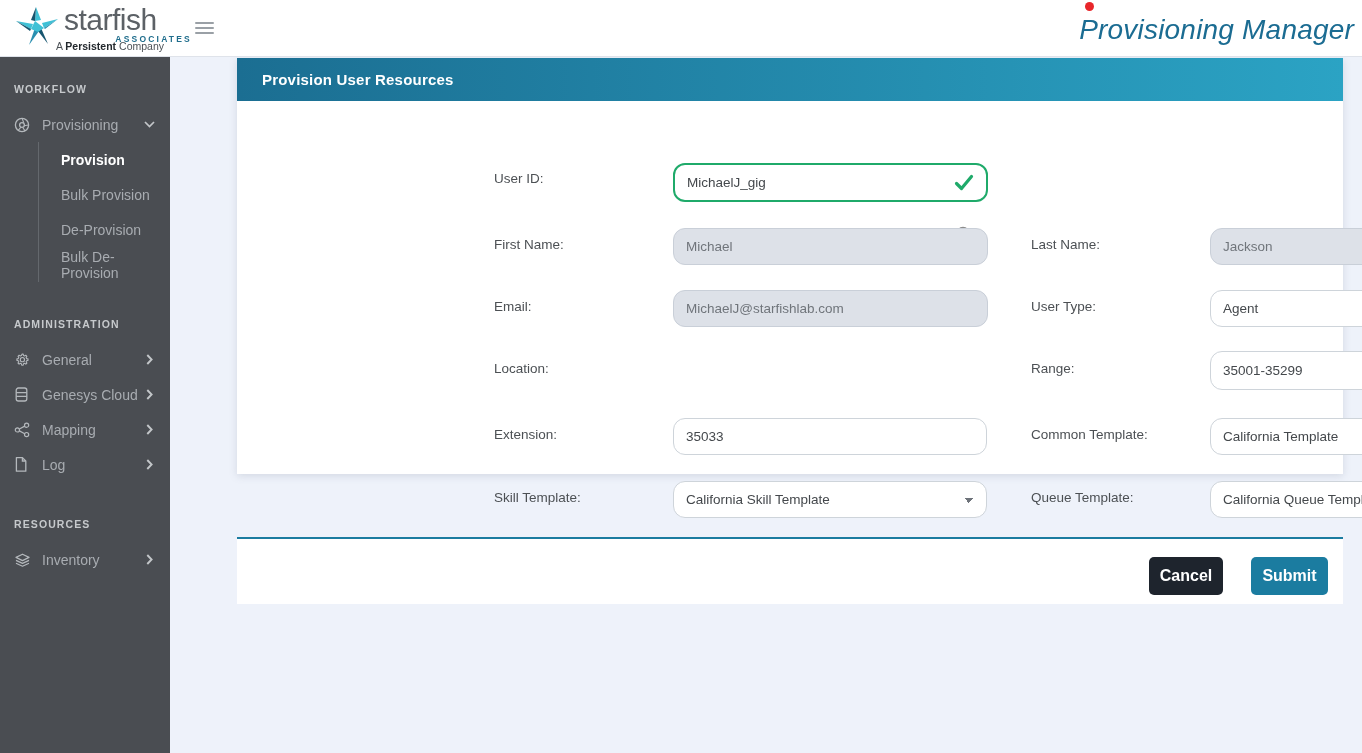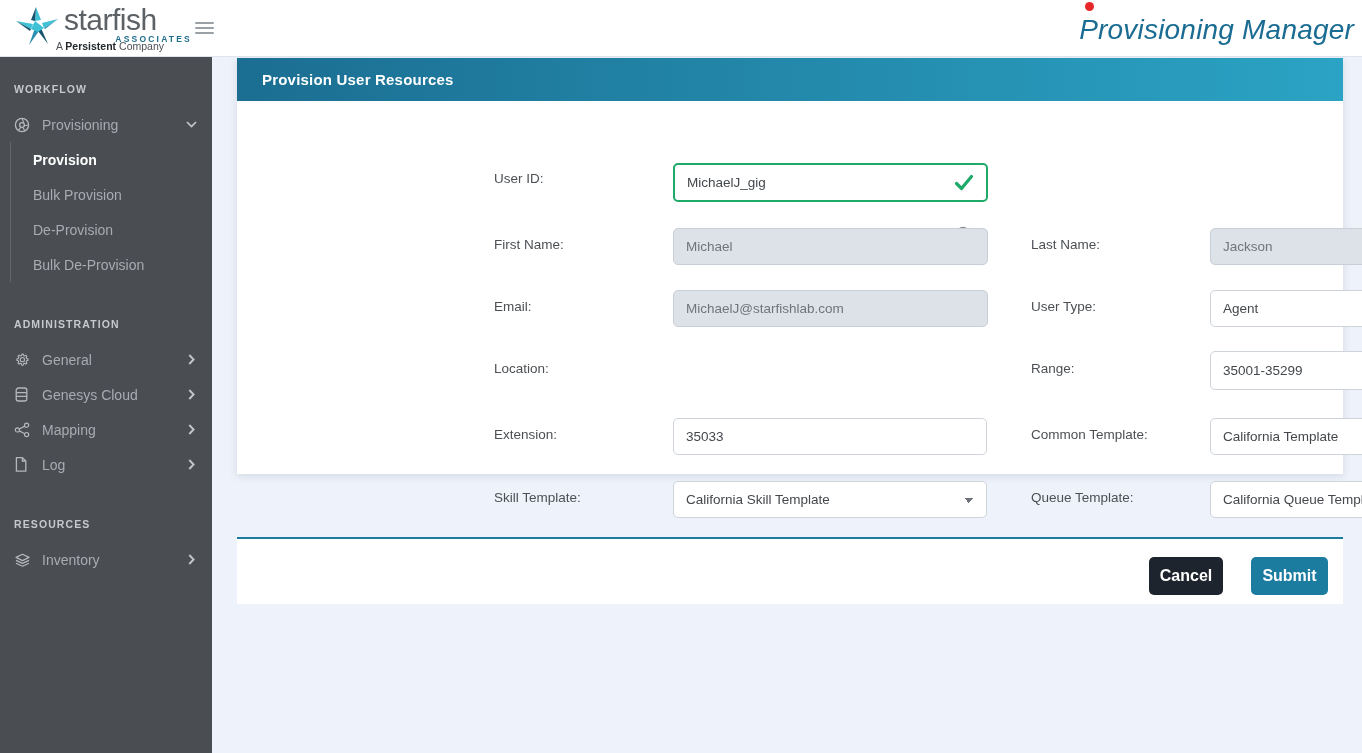--- a/index.html
+++ b/index.html
@@ -52,21 +52,21 @@
     font-size: 28px; color: #1b6c92; font-weight: 400;
     letter-spacing: 0.2px; white-space: nowrap; font-style: italic;
   }
   .red-dot {
     position: absolute; left: 1085px; top: 2px;
     width: 9px; height: 9px; border-radius: 50%; background: #e8262a;
   }
 
   
   .sidebar {
-    position: absolute; left: 0; top: 57px; width: 212px; height: 696px;
+    position: absolute; left: 0; top: 57px; width: 170px; height: 696px;
     background: #4a4d52; overflow: hidden;
   }
   .side-section {
     font-size: 10.5px; font-weight: bold; color: #c6c9cc;
     letter-spacing: 1.1px; padding: 0 0 0 14px;
   }
   .sec-workflow { margin-top: 26px; }
   .sec-admin { margin-top: 36px; }
   .sec-res { margin-top: 36px; }
 
@@ -78,21 +78,21 @@
   .nav-item .nav-icon {
     width: 22px; height: 18px; display: flex; align-items: center;
     justify-content: flex-start; flex: 0 0 22px;
   }
   .nav-item .nav-label { margin-left: 6px; flex: 1; }
   .chev {
     width: 14px; margin-right: 14px; display: flex;
     align-items: center; justify-content: center; color: #c3c6c9;
   }
   .nav-sub-wrap {
-    position: relative; margin-left: 10px;
+    position: relative; margin-left: 38px;
     border-left: 1px solid #64686d; padding-left: 0;
   }
   .nav-sub {
     height: 35px; display: flex; align-items: center;
     padding-left: 22px; font-size: 14px; color: #a8acb1; cursor: pointer;
   }
   .nav-sub.active { color: #ffffff; font-weight: bold; }
 
   
   .panel {
@@ -122,21 +122,21 @@
   }
 
   .ctl { position: absolute; }
   .ctl.left  { left: 436px; width: 315px; }
   .ctl.right { left: 973px; width: 314px; }
 
   input.fld, select.fld, div.fld {
     width: 100%; height: 37px; font-size: 13.5px;
     font-family: "Liberation Sans", sans-serif;
     color: #44484c; padding: 0 12px;
-    border: 1px solid #ced4da; border-radius: 5px;
+    border: 1px solid #ced4da; border-radius: 12px;
     background: #ffffff; outline: none;
     display: flex; align-items: center;
   }
   input.fld.disabled, div.fld.disabled {
     background: #dde1e8; color: #70757b; border-color: #c9cfd8;
   }
   select.fld {
     appearance: none; -webkit-appearance: none;
     background-image:
       linear-gradient(45deg, transparent 50%, #6e737a 50%),

